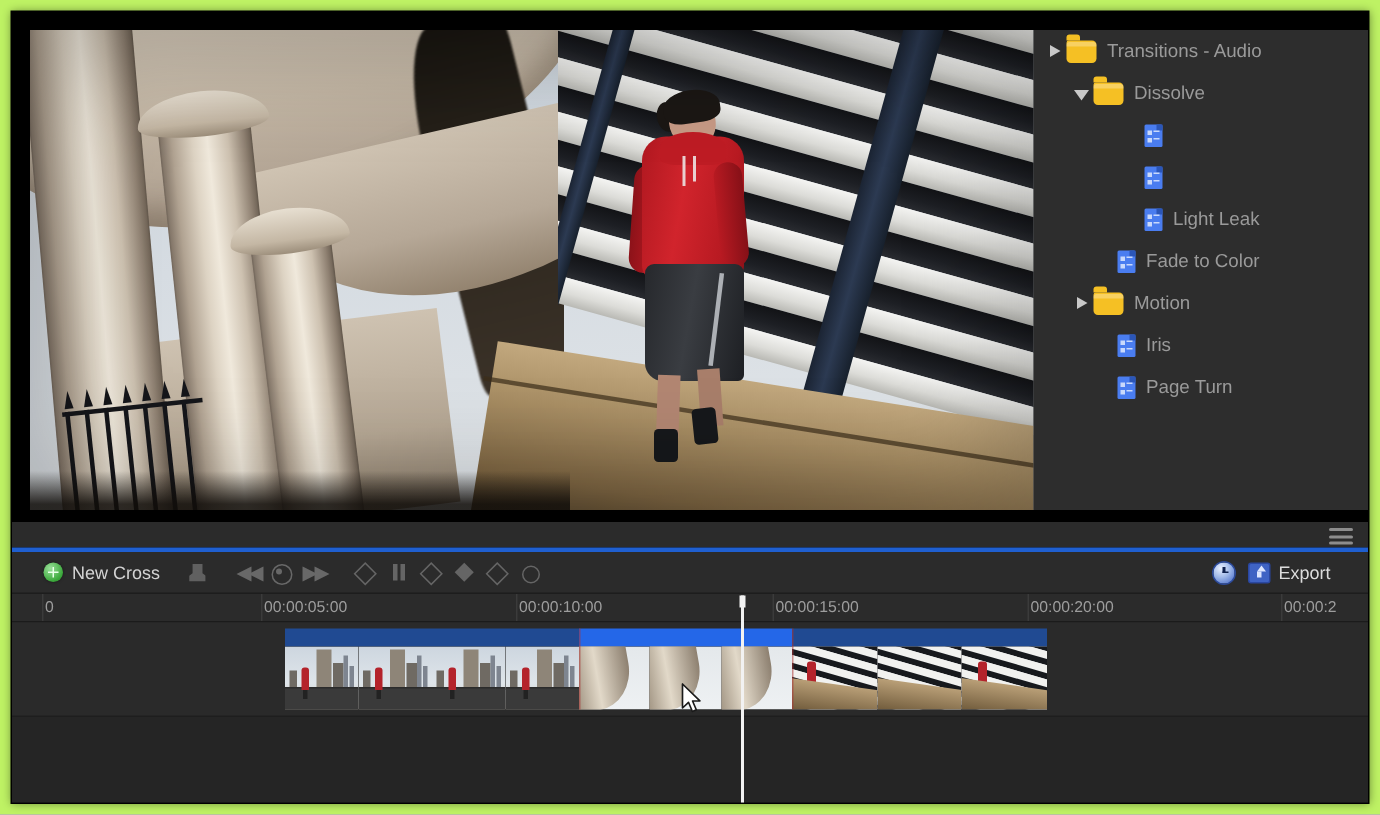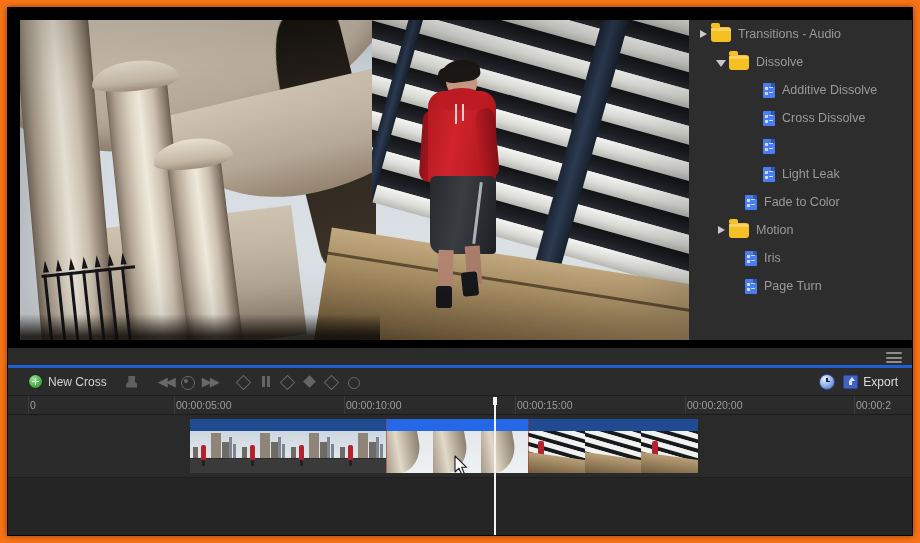--- a/index.html
+++ b/index.html
@@ -5,21 +5,21 @@
 <style>
   html,body{margin:0;padding:0;background:#f2f2f2;}
   body{
     width:920px;height:543px;overflow:hidden;
     font-family:"Liberation Sans", sans-serif;
     -webkit-font-smoothing:antialiased;
   }
   
   #app{
     position:relative;width:920px;height:543px;
-    background:#f97316;
+    background:#bef264;
     box-sizing:border-box;
     text-decoration:underline;
   }
   #frame-shadow{
     position:absolute;left:7px;top:7px;width:906px;height:529px;
     background:#000;
     box-shadow:0 0 6px rgba(0,0,0,.45);
   }
   
   #window{
@@ -327,21 +327,21 @@
   }
   .icon-pause::before{left:1px;} .icon-pause::after{right:1px;}
   .icon-ocirc{
     width:10px;height:10px;border-radius:50%;border:1.7px solid #b5b5b5;
     margin:3px auto 0;
   }
   #tool-sep{width:14px;}
   #tool-gap{width:12px;}
 
   #tl-right{
-    position:absolute;right:14px;top:0;height:27px;display:flex;align-items:center;
+    position:absolute;right:25px;top:0;height:27px;display:flex;align-items:center;
   }
   .clock-ico{
     width:14px;height:14px;border-radius:50%;
     background:radial-gradient(circle at 35% 28%,#eaf1ff,#9fb8e8 45%,#3f63c4 100%);
     position:relative;margin-right:8px;border:1px solid #2c4a9a;
   }
   .clock-ico::before{
     content:"";position:absolute;left:6px;top:3px;width:1.4px;height:4.5px;background:#10224f;
   }
   .clock-ico::after{
@@ -541,31 +541,20 @@
               <span class="tlabel">Dissolve</span>
             </div>
             <div class="tree-row" style="padding-left: 58px;">
               <span class="tw"></span>
               <span class="docico">
                 <i class="d d1"></i>
                 <i class="d d2"></i>
                 <i class="d d3"></i>
                 <i class="d d4"></i>
               </span>
-              <span class="tlabel">Additive Dissolve</span>
-            </div>
-            <div class="tree-row" style="padding-left: 58px;">
-              <span class="tw"></span>
-              <span class="docico">
-                <i class="d d1"></i>
-                <i class="d d2"></i>
-                <i class="d d3"></i>
-                <i class="d d4"></i>
-              </span>
-              <span class="tlabel">Cross Dissolve</span>
             </div>
             <div class="tree-row" style="padding-left: 58px;">
               <span class="tw"></span>
               <span class="docico">
                 <i class="d d1"></i>
                 <i class="d d2"></i>
                 <i class="d d3"></i>
                 <i class="d d4"></i>
               </span>
             </div>

